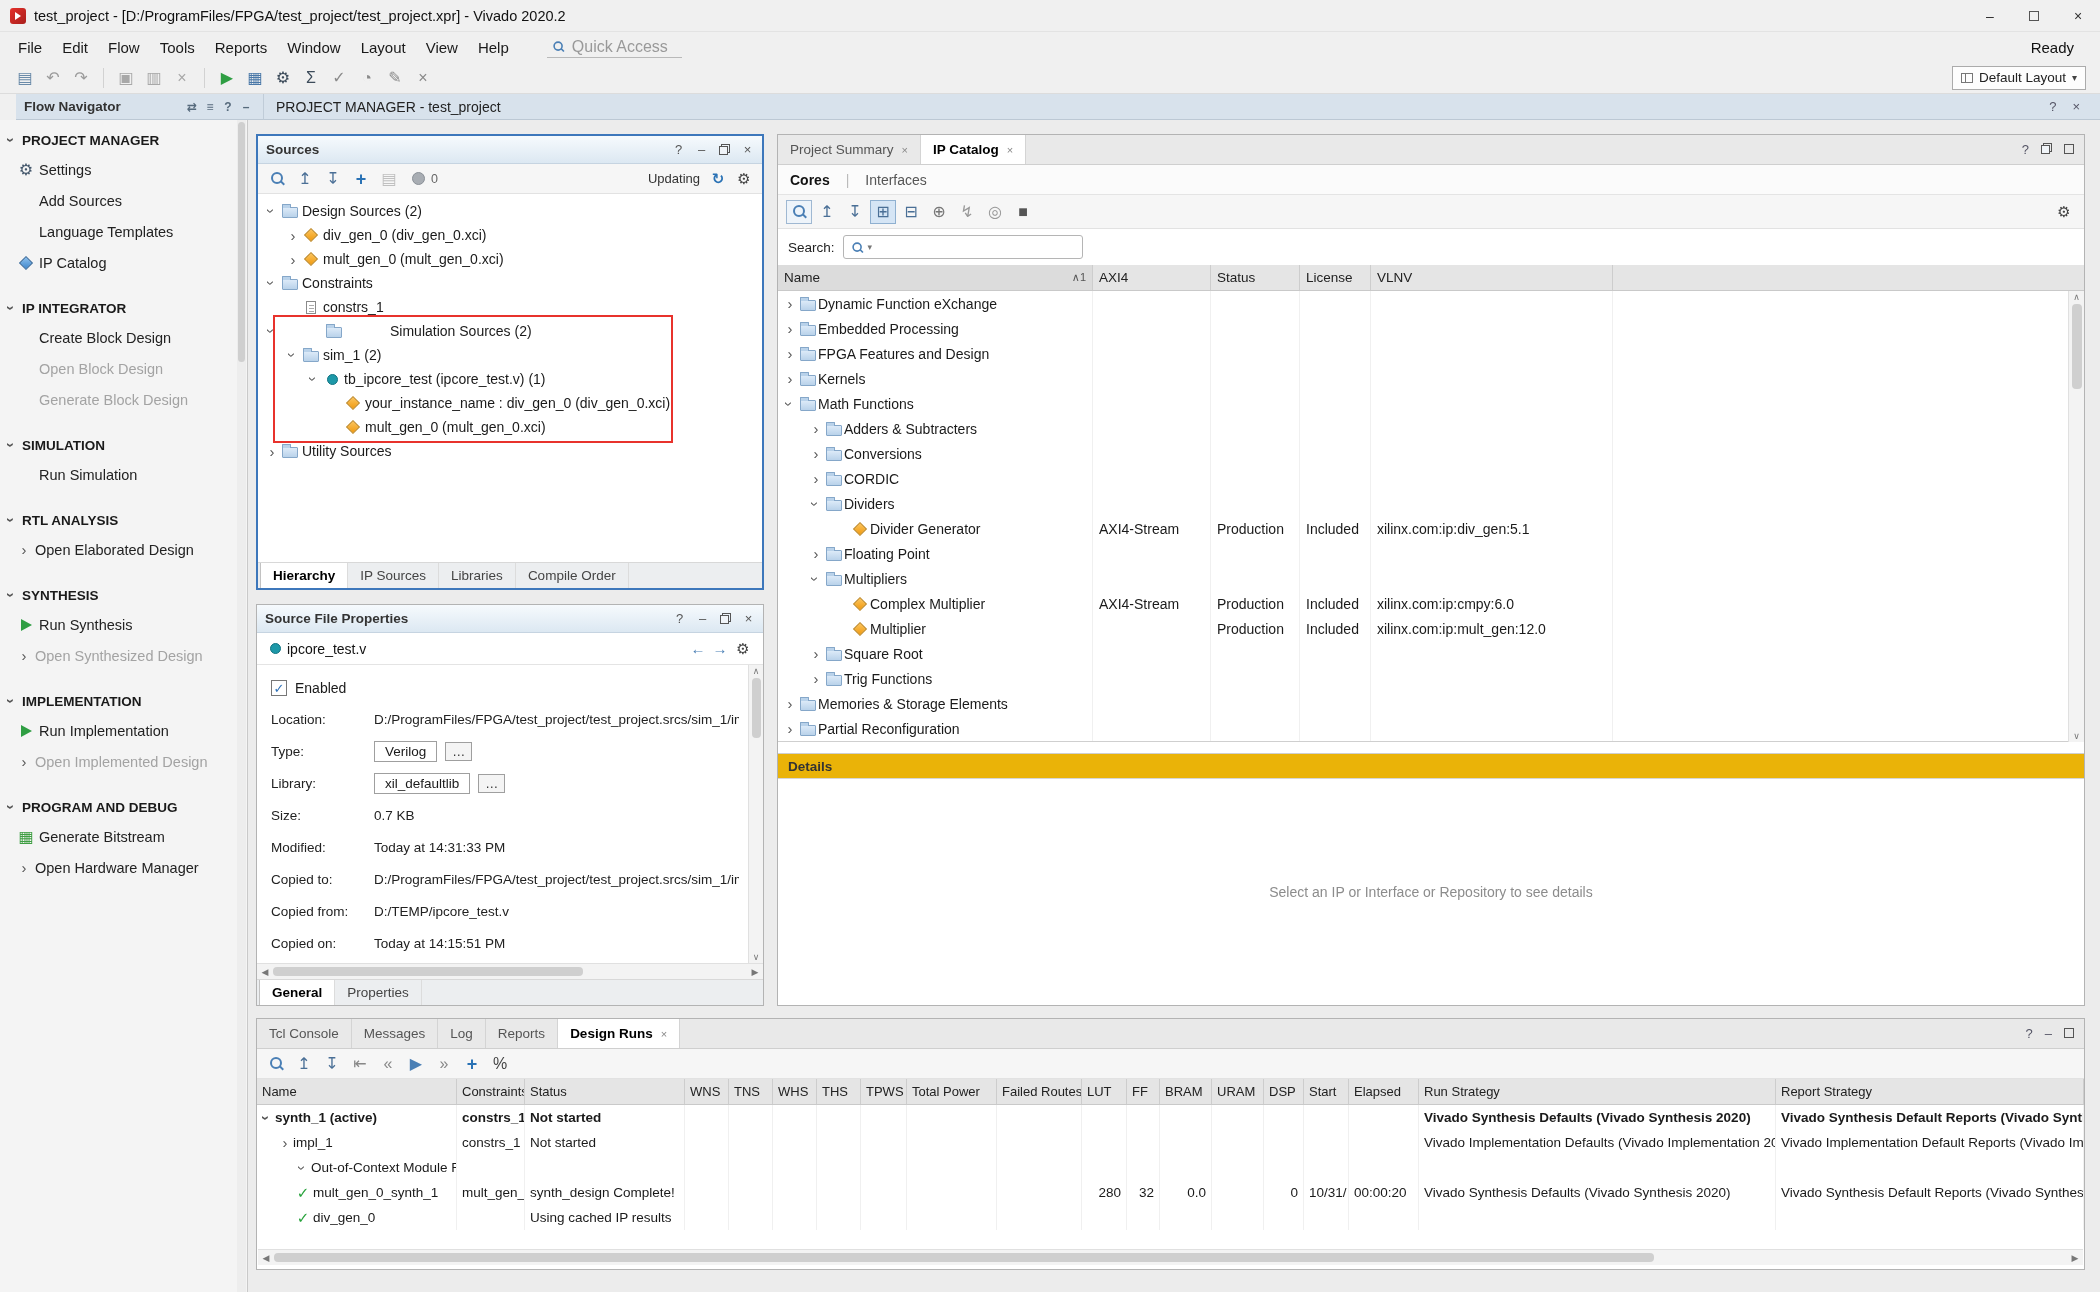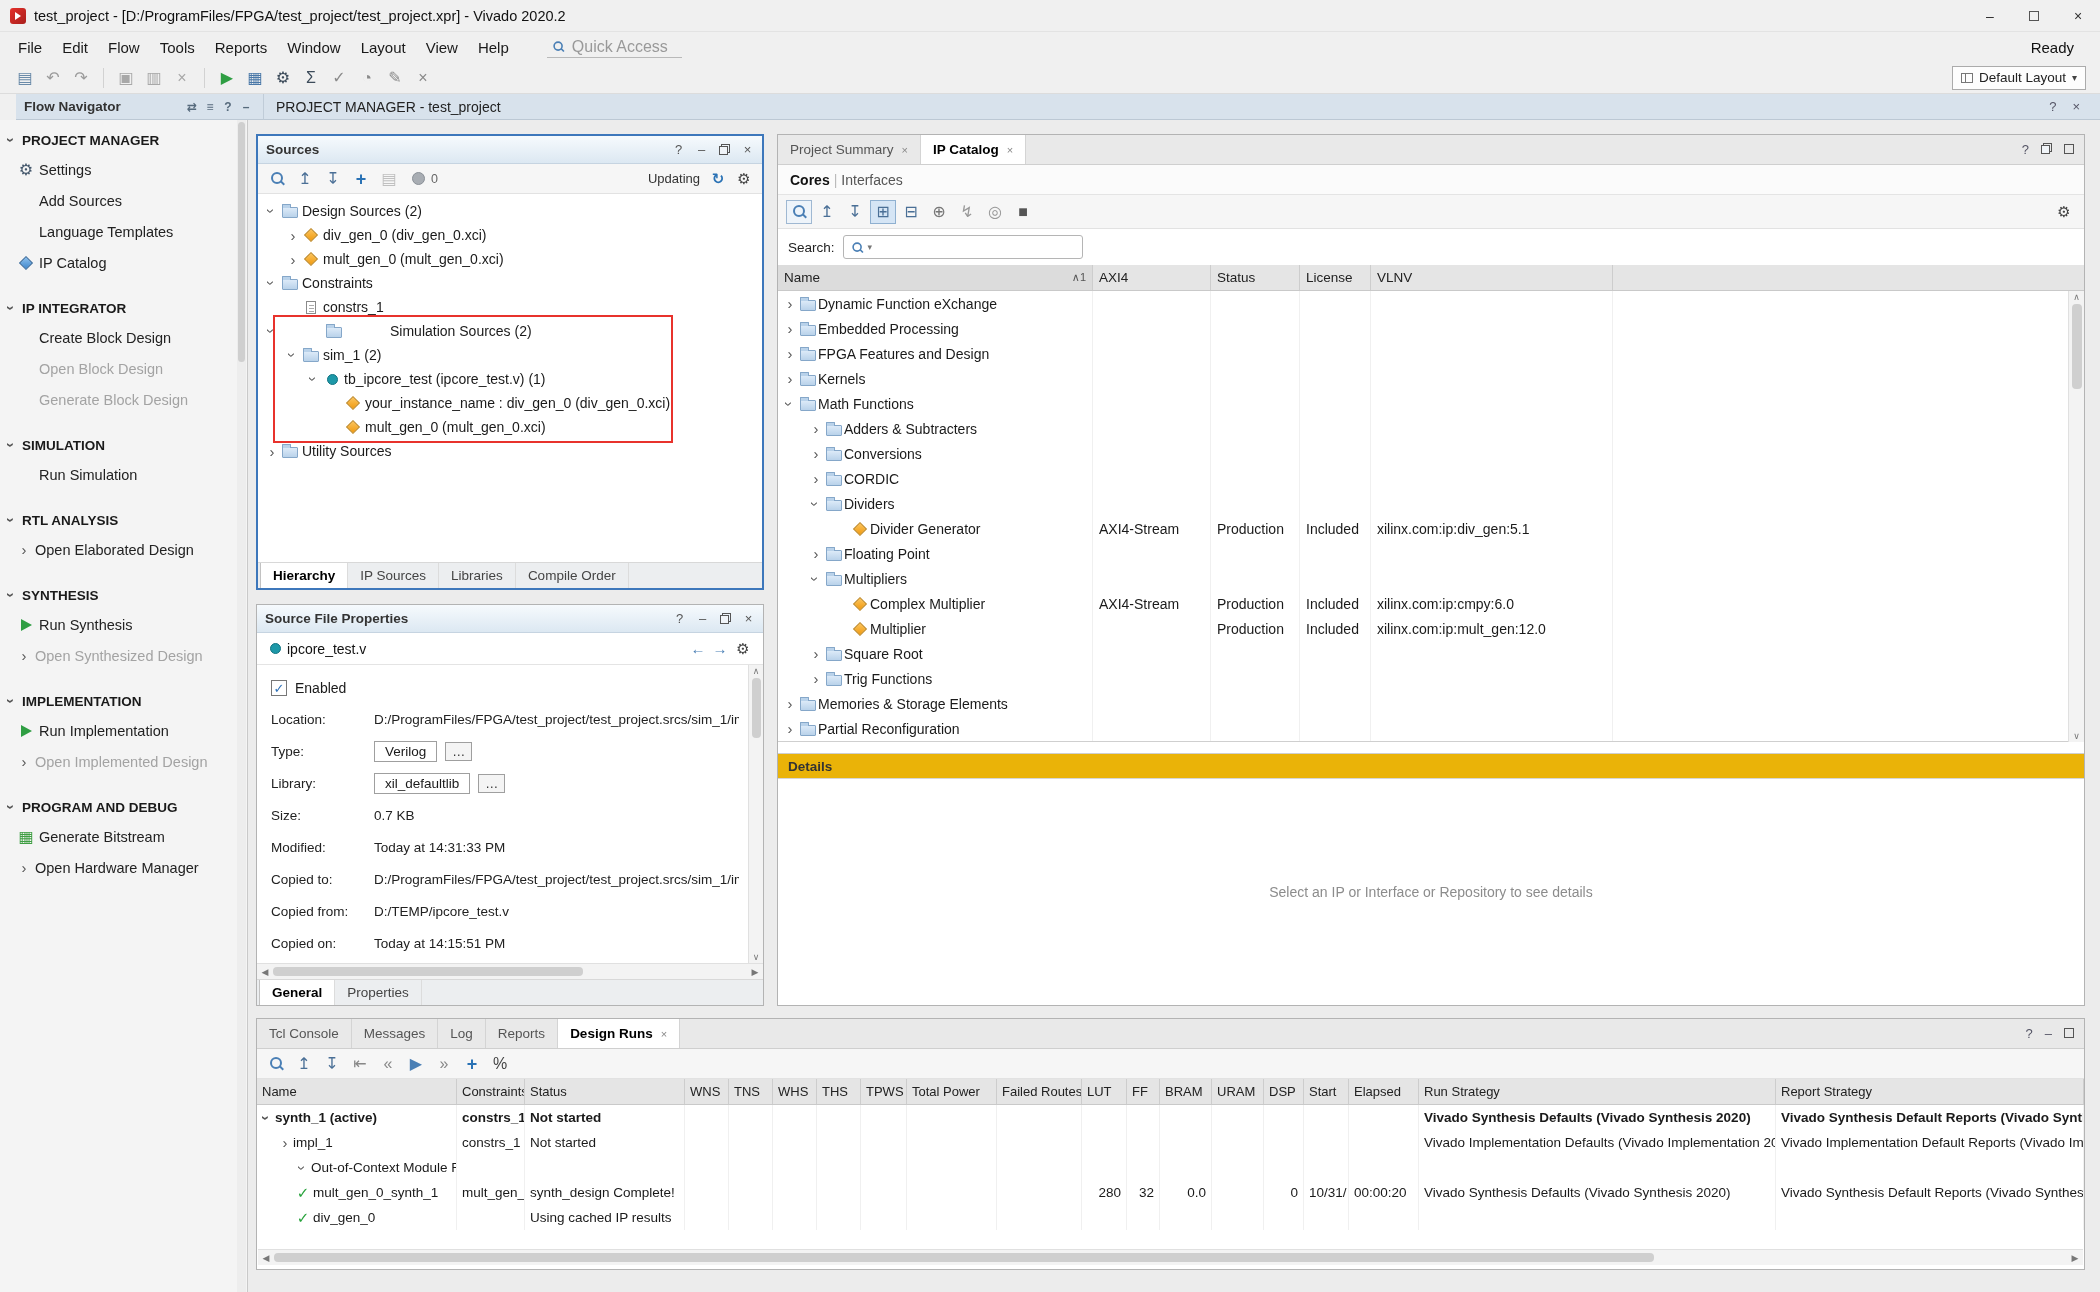--- a/index.html
+++ b/index.html
@@ -129,21 +129,21 @@
 .hscroll .thumb{height:9px;background:#cfcfcf;border-radius:4px;flex:none;}
 .hspacer{flex:1;}
 
 
 .ws-tabs{height:30px;flex:none;background:#e9e9e9;border-bottom:1px solid #cfcfcf;display:flex;align-items:stretch;}
 .ws-tabs-list{display:flex;}
 .wtab{display:flex;align-items:center;gap:8px;padding:0 12px;font-size:13.5px;color:#555;border-right:1px solid #d4d4d4;}
 .wtab.active{background:#fff;color:#000;font-weight:bold;}
 .tab-x{font-size:11px;color:#888;font-weight:normal;}
 .ws-win-icons{margin-left:auto;display:flex;align-items:center;gap:12px;padding-right:10px;color:#556;font-size:13px;}
-.ws-subtabs{height:30px;flex:none;background:#fbfbfb;border-bottom:1px solid #e4e4e4;display:flex;align-items:center;padding:0 12px;gap:4px;font-size:14px;}
+.ws-subtabs{height:30px;flex:none;background:#fbfbfb;border-bottom:1px solid #e4e4e4;display:flex;align-items:center;padding:0 12px;gap:16px;font-size:14px;}
 .subtab{color:#555;}
 .subtab.active{font-weight:bold;color:#111;}
 .subtab-sep{color:#bbb;}
 .ws-toolbar{height:34px;flex:none;background:#f6f6f6;border-bottom:1px solid #e2e2e2;display:flex;align-items:center;padding:0 8px;}
 .tool.boxed{border:1px solid #9fb8d2;background:#eef4fa;}
 .tool.active{background:#d5e5f5;border:1px solid #8fb0d0;}
 .ws-searchrow{height:36px;flex:none;display:flex;align-items:center;gap:8px;padding:0 10px;background:#fff;}
 .search-label{font-size:13.5px;color:#222;}
 .search-box{width:240px;height:24px;border:1px solid #b5b5b5;border-radius:3px;background:#fff;display:flex;align-items:center;gap:3px;padding:0 6px;color:#999;}
 .caret{font-size:9px;color:#777;}

